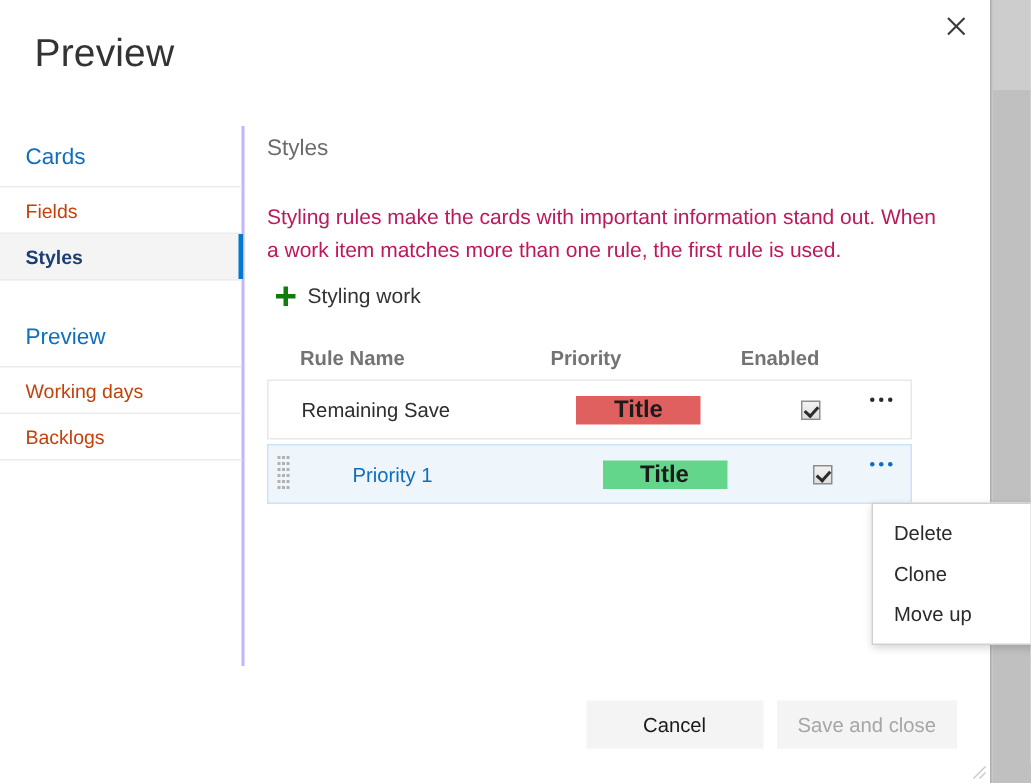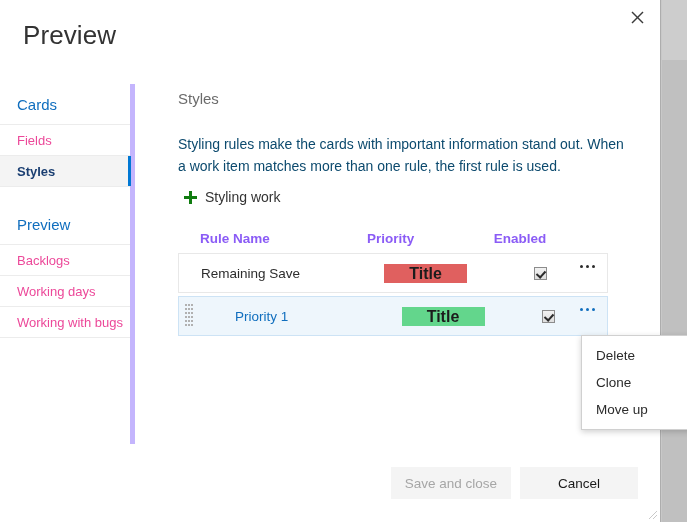--- a/index.html
+++ b/index.html
@@ -82,43 +82,43 @@
     cursor: pointer;
     color: #444;
   }
   .close-button svg { display: block; }
 
   
   .sidebar {
     position: absolute;
     left: 0;
     top: 84px;
-    width: 135px;
+    width: 163px;
     height: 360px;
-    border-right: 5px solid #c4b5fd;
+    border-right: 2px solid #c4b5fd;
     box-sizing: border-box;
   }
   .nav-group-header {
     height: 41px;
     line-height: 41px;
     padding-left: 17px;
     font-size: 15px;
     color: #106ebe;
     border-bottom: 1px solid #ececec;
     box-sizing: border-box;
     cursor: pointer;
     white-space: nowrap;
   }
   .nav-item {
     position: relative;
     height: 31px;
     line-height: 31px;
     padding-left: 17px;
     font-size: 13px;
-    color: #ec4899;
+    color: #c2410c;
     border-bottom: 1px solid #ececec;
     box-sizing: border-box;
     cursor: pointer;
     white-space: nowrap;
   }
   .nav-item.selected {
     background: #f4f4f4;
     color: #1b3f72;
     font-weight: bold;
   }
@@ -144,21 +144,21 @@
   }
   .content-heading {
     font-size: 15px;
     color: #6b6b6b;
     font-weight: 400;
     margin: 0 0 26px 0;
     white-space: nowrap;
   }
   .content-description {
     font-size: 14px;
-    color: #0c4a6e;
+    color: #be185d;
     line-height: 22px;
     width: 453px;
     margin: 0 0 12px 0;
   }
   .add-rule-link {
     display: inline-flex;
     align-items: center;
     gap: 8px;
     font-size: 14px;
     color: #333333;
@@ -193,21 +193,21 @@
   .table-head {
     display: flex;
     align-items: center;
     height: 30px;
     padding-left: 22px;
     box-sizing: border-box;
   }
   .th {
     font-size: 13.5px;
     font-weight: bold;
-    color: #8b5cf6;
+    color: #737373;
     white-space: nowrap;
   }
   .col-name   { width: 190px; }
   .col-prev   { width: 108px; }
   .col-enable { width: 90px; padding-left: 32px; }
   .col-menu   { width: 40px; }
 
   .table-row {
     position: relative;
     display: flex;
@@ -386,25 +386,24 @@
       <div class="nav-group-header">Cards</div>
 
       <div class="nav-item">Fields</div>
 
       <div class="nav-item selected">Styles</div>
 
       <div class="nav-gap"></div>
 
       <div class="nav-group-header">Preview</div>
 
+      <div class="nav-item">Working days</div>
+
       <div class="nav-item">Backlogs</div>
 
-      <div class="nav-item">Working days</div>
-
-      <div class="nav-item">Working with bugs</div>
     </div>
 
     <div class="content">
 
       <div class="content-heading">Styles</div>
 
       <div class="content-description">Styling rules make the cards with important information stand out. When a work item matches more than one rule, the first rule is used.</div>
 
       <div class="add-rule-link">
         <span class="plus-icon"></span>
@@ -467,22 +466,22 @@
             <b></b>
               <b></b>
               <b></b>
           </div>
         </div>
 
       </div>
     </div>
 
     <div class="footer">
+      <button class="btn">Cancel</button>
       <button class="btn disabled">Save and close</button>
-      <button class="btn">Cancel</button>
     </div>
 
     <svg class="resize-grip" viewBox="0 0 12 12" aria-hidden="true">
       <line x1="11" y1="3" x2="3" y2="11" stroke="#8a8a8a" stroke-width="1"></line>
       <line x1="11" y1="7" x2="7" y2="11" stroke="#8a8a8a" stroke-width="1"></line>
     </svg>
   </div>
 
   <div class="context-menu">
     <div class="menu-item">Delete</div>

